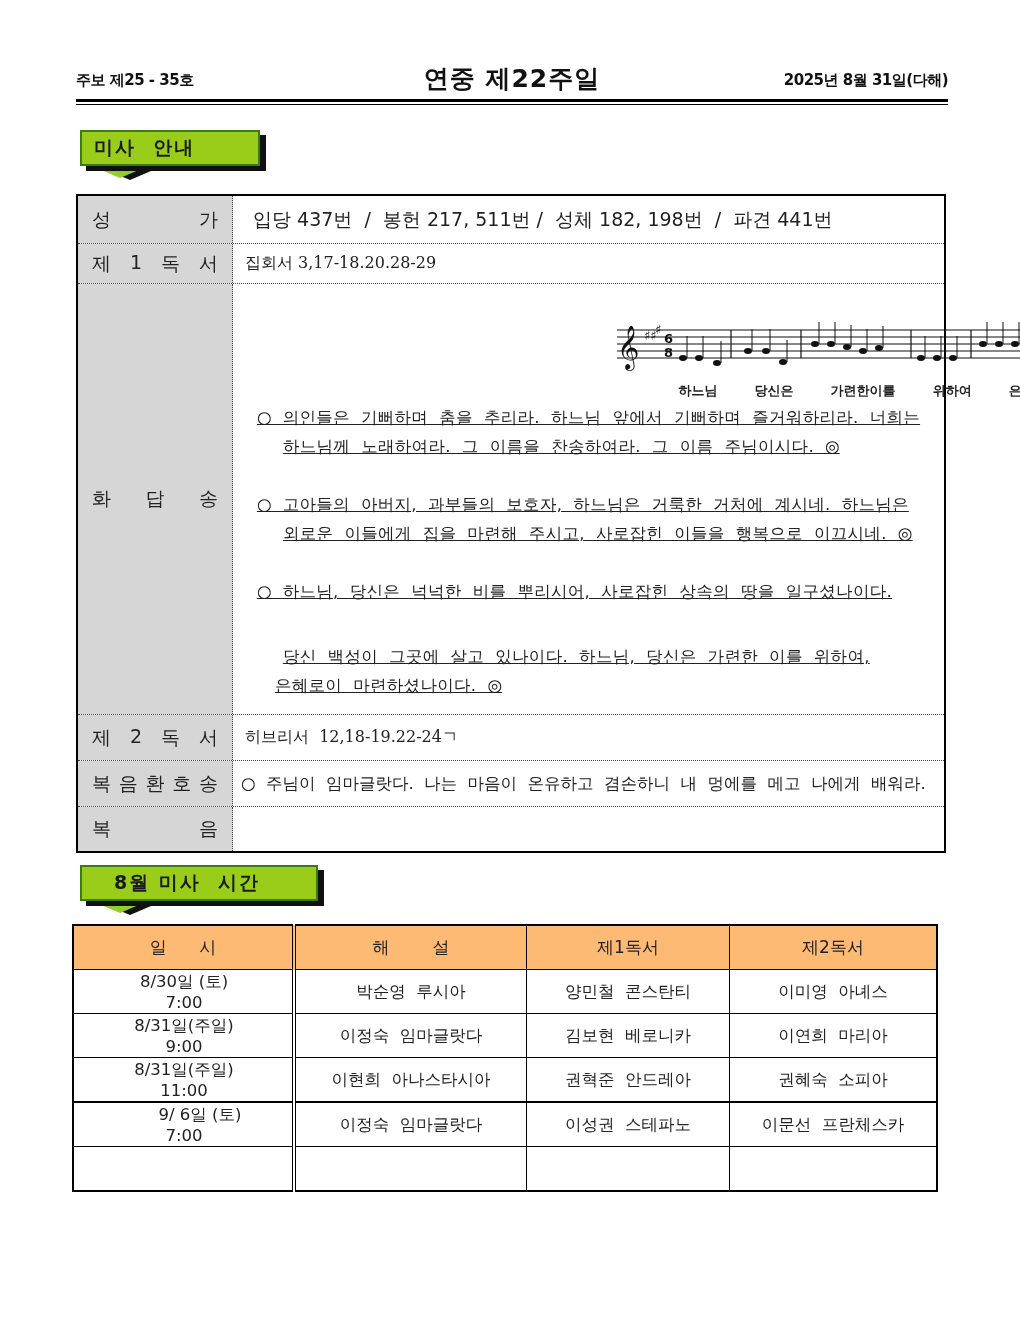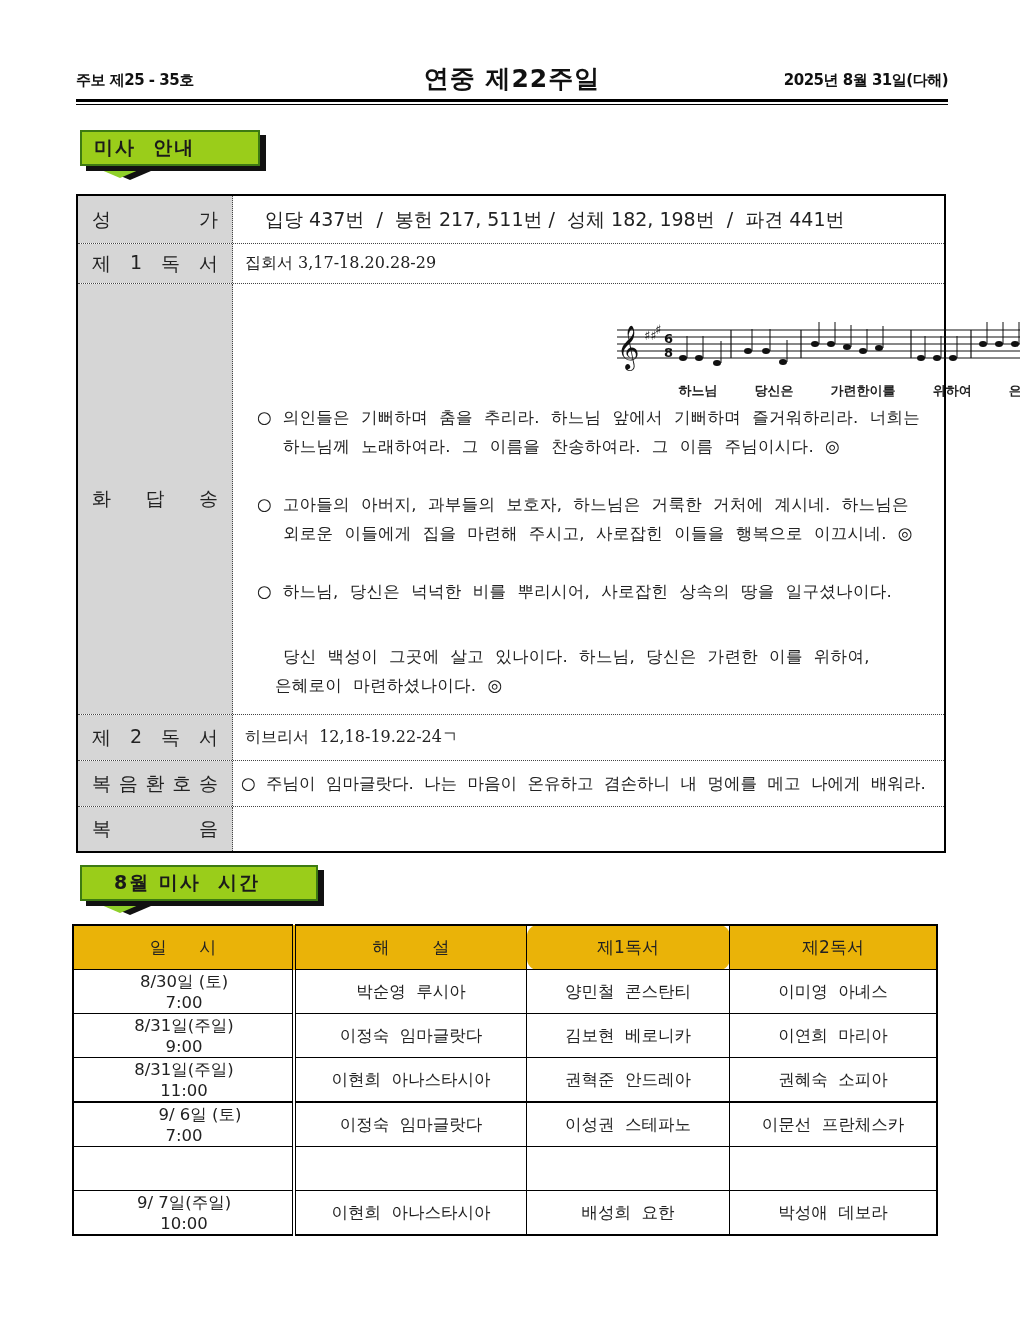--- a/index.html
+++ b/index.html
@@ -21,40 +21,40 @@
   .banner .arrow { position: absolute; left: 12px; top: 36px; width: 0; height: 0; border-left: 28px solid transparent; border-right: 28px solid transparent; border-top: 12px solid #8fd02a; }
   .banner .arrow-sh { position: absolute; left: 22px; top: 38px; width: 0; height: 0; border-left: 28px solid transparent; border-right: 28px solid transparent; border-top: 12px solid #111; }
 
   
   .info { position: absolute; left: 76px; top: 194px; width: 870px; border: 2px solid #000; box-sizing: border-box; }
   .info .row { display: flex; border-bottom: 1px dotted #444; }
   .info .row:last-child { border-bottom: none; }
   .info .lab { width: 155px; background: #d6d6d6; border-right: 1px dotted #444; box-sizing: border-box; display: flex; align-items: center; padding: 0 14px; font-size: 19px; color: #222; }
   .info .lab .chars { display: flex; justify-content: space-between; width: 100%; }
   .info .val { flex: 1; display: flex; align-items: center; padding: 0 12px; font-family: "DejaVu Serif", "Liberation Serif", serif; font-size: 16px; color: #222; }
-  .info .val.big { font-family: "DejaVu Sans", sans-serif; font-size: 19px; padding-left: 32px; }
+  .info .val.big { font-family: "DejaVu Sans", sans-serif; font-size: 19px; padding-left: 20px; }
   .info .val.gospel { font-family: "DejaVu Sans", sans-serif; font-size: 16.5px; padding-left: 8px; }
 
   .resp { flex-direction: column; align-items: stretch; padding: 0; }
   .staff-wrap { position: relative; height: 130px; }
   .lyrics { position: absolute; left: 90px; top: 98px; font-size: 13px; font-weight: bold; color: #222; word-spacing: 14px; white-space: pre; }
-  .verses { padding: 0 8px 14px 8px; font-family: "DejaVu Sans", sans-serif; font-size: 16.5px; line-height: 29px; color: #222; }
+  .verses { padding: 0 8px 14px 8px; font-family: "DejaVu Sans", sans-serif; font-size: 16.5px; line-height: 29px; color: #222; text-decoration: underline; }
   .verse { margin-bottom: 29px; }
   .verse:last-child { margin-bottom: 0; }
   .verse .line { white-space: nowrap; letter-spacing: 0.3px; }
   .verse .line.indent { padding-left: 26px; }
   .verse .line.indent2 { padding-left: 18px; }
 
   
   .sched { position: absolute; left: 72px; top: 924px; width: 866px; border-collapse: collapse; border: 2px solid #000; font-family: "DejaVu Sans", sans-serif; }
   .sched th, .sched td { border: 1px solid #000; height: 43px; text-align: center; font-size: 16.5px; color: #222; padding: 0; }
-  .sched th { background: #eab308; font-weight: normal; font-size: 17px; }
+  .sched th { background: #fdba74; font-weight: normal; font-size: 17px; }
   .sched .c0 { width: 218px; border-right: 4px double #000; }
   .sched .c1 { width: 230px; }
-  .sched .c2 { width: 202px; border-radius: 11px; }
+  .sched .c2 { width: 202px; }
   .sched .thick td { border-top: 2px solid #000; }
   .sched .date { display: flex; justify-content: space-between; padding: 0 24px 0 26px; flex-direction: column; }
 </style>
 </head>
 <body>
 
 <div class="hdr">
   <div class="hdr-left">주보 제25 - 35호</div>
   <div class="hdr-title">연중 제22주일</div>
   <div class="hdr-right">2025년 8월 31일(다해)</div>
@@ -312,25 +312,14 @@
       <td class="c0">
           <div class="date">
             <span></span>
             <span></span>
           </div>
         </td>
       <td></td>
       <td></td>
       <td></td>
     </tr>
-    <tr>
-      <td class="c0">
-          <div class="date">
-            <span style="white-space:pre;">9/ 7일(주일)</span>
-            <span>10:00</span>
-          </div>
-        </td>
-      <td style="white-space:pre;">이현희  아나스타시아</td>
-      <td style="white-space:pre;">배성희  요한</td>
-      <td style="white-space:pre;">박성애  데보라</td>
-    </tr>
   </tbody>
 </table>
 
 </body></html>

